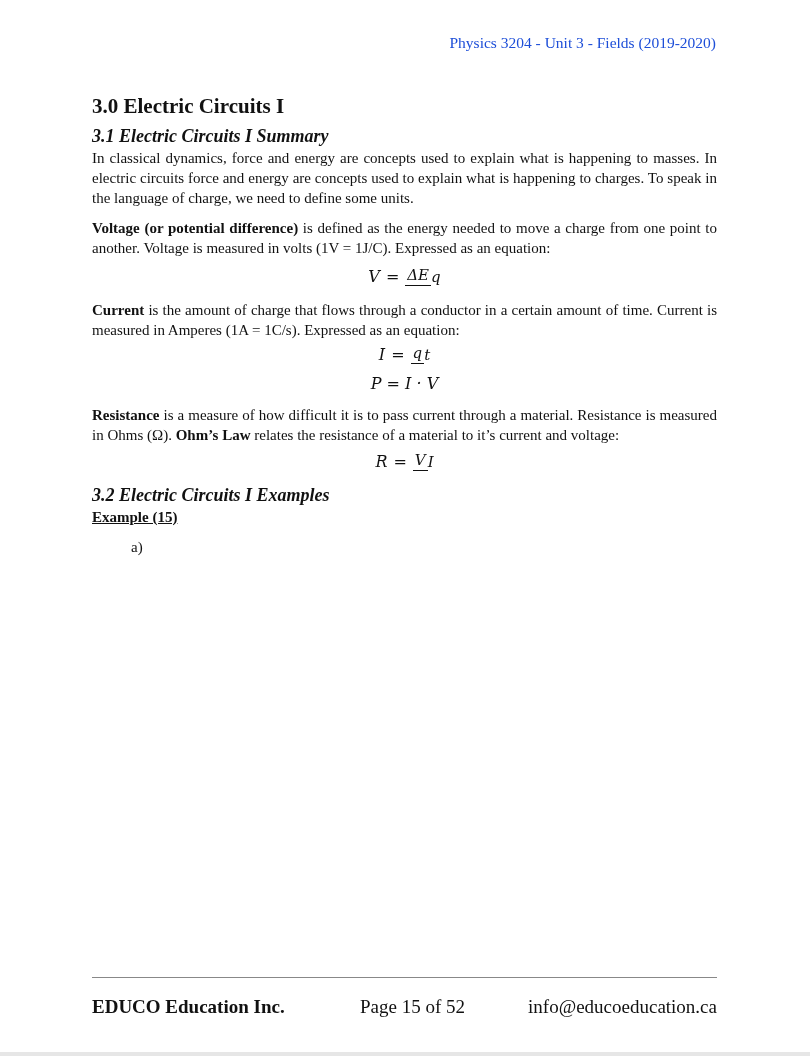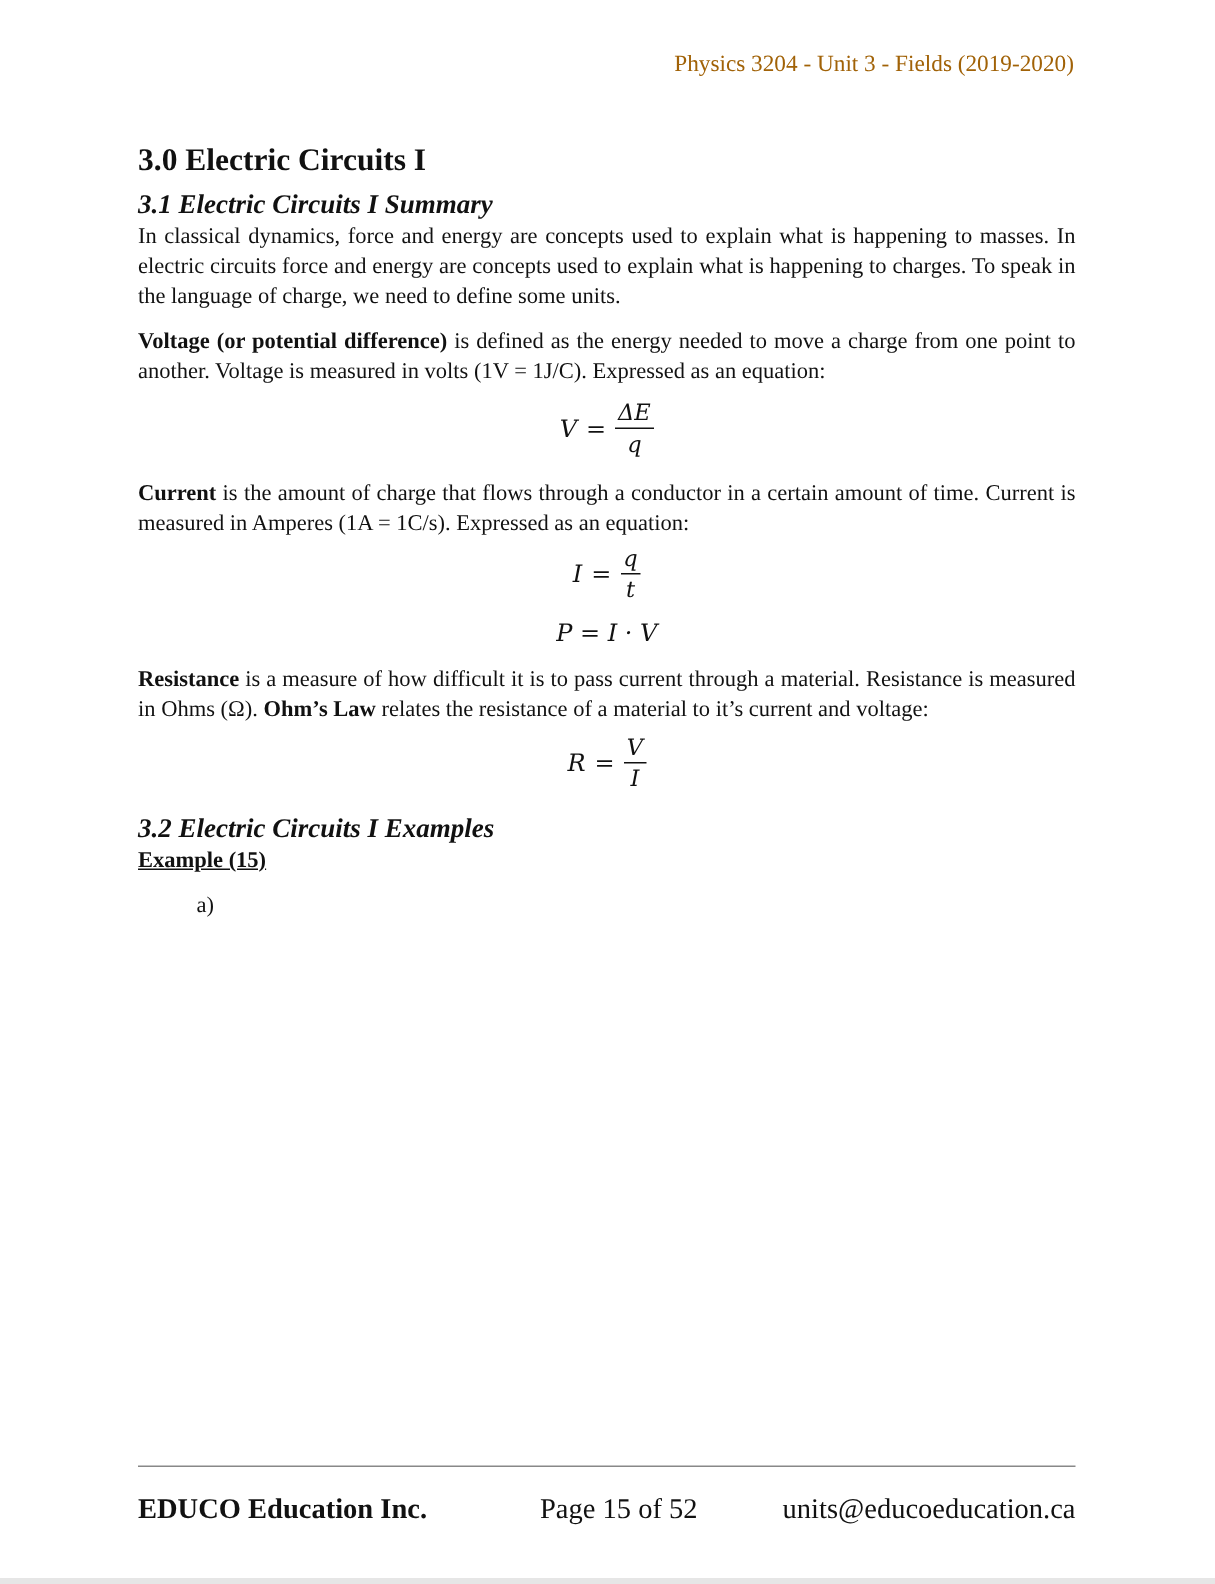--- a/index.html
+++ b/index.html
@@ -5,38 +5,38 @@
     html, body { margin: 0; padding: 0; }
     body {
       width: 810px; height: 1056px; background: #e6e6e6; overflow: hidden;
       font-family: "Liberation Serif", serif; color: #111;
     }
     .page {
       position: relative; width: 810px; height: 1052px; background: #fff;
     }
     .header {
       position: absolute; top: 34px; right: 94px;
-      font-size: 15.5px; color: #a16207;
+      font-size: 15.5px; color: #1d4ed8;
     }
     .content { position: absolute; left: 92px; top: 92px; width: 625px; }
     h1 {
       font-size: 21px; font-weight: bold; margin: 0; line-height: 28px;
     }
     h2 {
       font-size: 18px; font-weight: bold; font-style: italic; margin: 0; line-height: 24px;
     }
     p {
       margin: 0; font-size: 15px; line-height: 20px; text-align: justify;
     }
     p.gap { margin-top: 9px; }
     .eq {
       font-family: "DejaVu Serif", serif; font-style: italic; font-size: 16px;
       display: flex; justify-content: center; align-items: center; gap: 6px;
     }
-    .frac { display: inline-flex; flex-direction: column; align-items: center; font-size: 15px; }
+    .frac { display: inline-flex; flex-direction: row; align-items: center; font-size: 15px; }
     .frac .num { padding: 0 2px 1px; border-bottom: 1.5px solid #111; line-height: 18px; }
     .frac .den { line-height: 18px; padding-top: 1px; }
     .op { font-style: normal; }
     .example-title { font-size: 15px; font-weight: bold; text-decoration: underline; line-height: 20px; }
     .item { display: flex; font-size: 15px; line-height: 20px; margin-top: 10px; padding-left: 39px; }
     .item .marker { width: 24px; flex: none; }
     .footer-rule {
       position: absolute; left: 92px; width: 625px; top: 977px; border-top: 1px solid #888;
     }
     .footer {
@@ -99,15 +99,15 @@
     <div class="example-title">Example (15)</div>
     <div class="item">
       <span class="marker">a)</span>
     </div>
   </div>
 
   <div class="footer-rule"></div>
   <div class="footer">
     <span class="org">EDUCO Education Inc.</span>
     <span class="pg">Page 15 of 52</span>
-    <span>units@educoeducation.ca</span>
+    <span>info@educoeducation.ca</span>
   </div>
 </div>
 
 </body></html>

